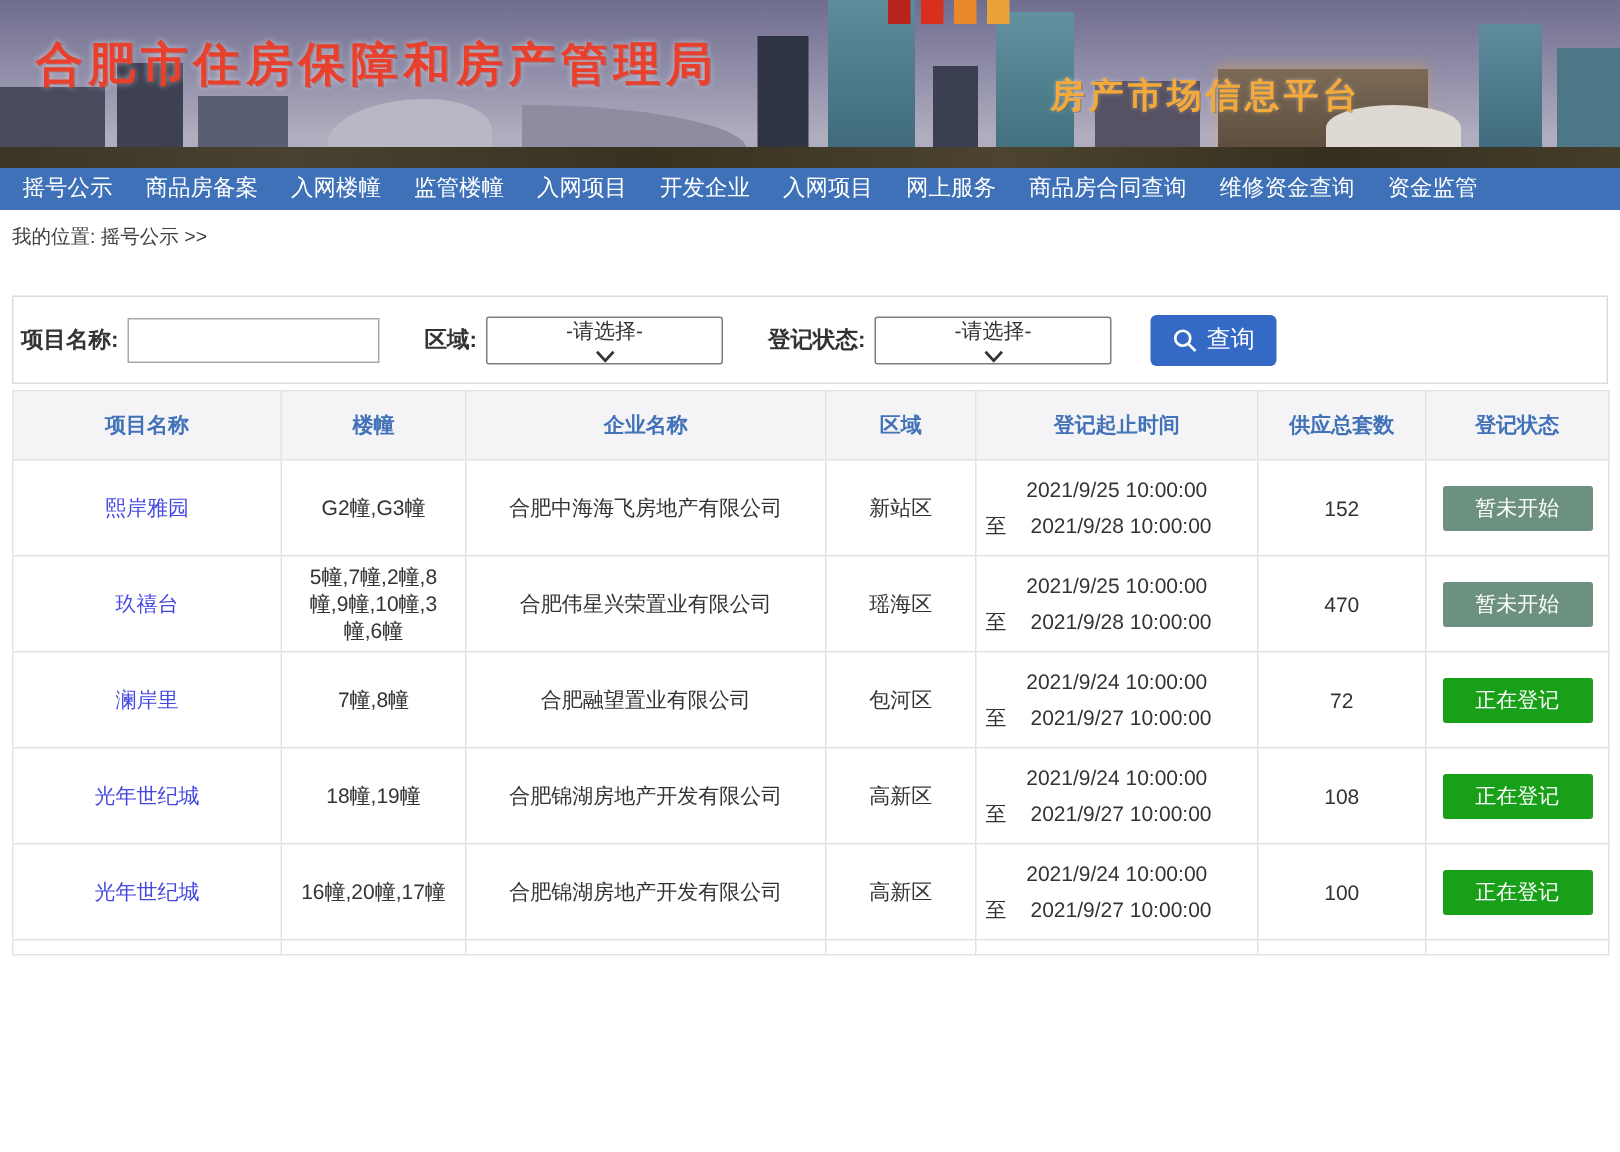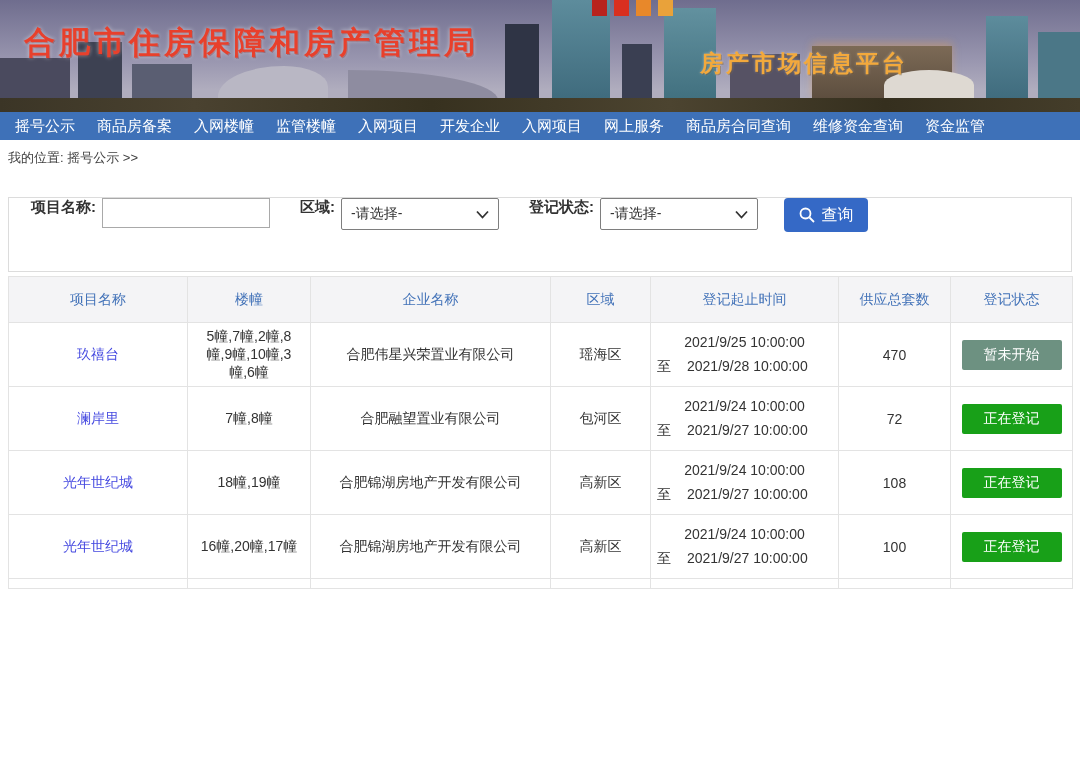--- a/index.html
+++ b/index.html
@@ -44,46 +44,46 @@
   .nav{
     height:28px;background:var(--nav-background);display:flex;align-items:center;padding-left:4px;
   }
   .nav-item{
     color:#fff;font-size:15px;padding:0 11px;line-height:28px;cursor:pointer;white-space:nowrap;
   }
   
   .breadcrumb{height:29px;padding:9px 0 0 8px;font-size:13px;color:#404040;}
   
   .filter-box{
-    margin:28px 8px 0;width:1064px;height:75px;border:1px solid #dcdcdc;
-    display:flex;align-items:flex-start;padding-left:22px;
+    margin:28px 8px 0;width:1064px;height:59px;border:1px solid #dcdcdc;
+    display:flex;align-items:center;padding-left:5px;
   }
   .filter-label{font-size:15px;font-weight:bold;color:#333;white-space:nowrap;}
   .filter-input{
     width:168px;height:30px;border:1px solid #a9a9a9;margin-left:6px;font-size:14px;padding:0 6px;outline:none;
   }
   .sel{
     width:158px;height:32px;border:1px solid #7e7e7e;border-radius:2px;background:#fff;
     display:flex;align-items:center;justify-content:space-between;padding:0 9px;margin-left:6px;
-    font-size:14px;color:#333;cursor:pointer;
+    font-size:14px;color:#333;cursor:pointer;flex-direction:column;
   }
   .chev{flex:0 0 auto;}
   .gap-a{margin-left:30px;}
   .search-btn{
     margin-left:26px;width:84px;height:34px;border:none;border-radius:4px;
     background:var(--search-button-bg);color:#fff;font-size:16px;cursor:pointer;
     display:flex;align-items:center;justify-content:center;gap:7px;
     font-family:"Liberation Sans","DejaVu Sans",sans-serif;
   }
   
   table.reg{
     width:1064px;margin:4px 8px 0;border-collapse:collapse;table-layout:fixed;
   }
   table.reg th{
-    height:46px;background:#f4f4f6;color:var(--header-text);font-size:14px;font-weight:normal;
+    height:46px;background:#f4f4f6;color:var(--header-text);font-size:14px;font-weight:bold;
     border:1px solid #e3e3e3;text-align:center;
   }
   table.reg td{
     height:64px;border:1px solid #e3e3e3;font-size:14px;color:#333;text-align:center;
     padding:4px 6px;overflow:hidden;
   }
   col.c1{width:179px;}col.c2{width:123px;}col.c3{width:240px;}col.c4{width:100px;}
   col.c5{width:188px;}col.c6{width:112px;}col.c7{width:122px;}
   td.col-project{text-align:left;padding-left:14px;}
   .project-link{color:var(--link-blue);cursor:pointer;}
@@ -189,20 +189,37 @@
       <th>楼幢</th>
       <th>企业名称</th>
       <th>区域</th>
       <th>登记起止时间</th>
       <th>供应总套数</th>
       <th>登记状态</th>
     </tr>
   </thead>
   <tbody>
     <tr>
+      <td class="col-project"><span class="project-link">熙岸雅园</span></td>
+      <td class="col-buildings">G2幢,G3幢</td>
+      <td class="col-company">合肥中海海飞房地产有限公司</td>
+      <td>新站区</td>
+      <td class="col-datetime">
+        <div>2021/9/25 10:00:00</div>
+        <div class="date-line2">
+            <span class="to-label">至</span>
+            <span>2021/9/28 10:00:00</span>
+          </div>
+      </td>
+      <td>152</td>
+      <td>
+        <button class="status-btn" data-status="pending">暂未开始</button>
+      </td>
+    </tr>
+    <tr>
       <td class="col-project"><span class="project-link">玖禧台</span></td>
       <td class="col-buildings">5幢,7幢,2幢,8幢,9幢,10幢,3幢,6幢</td>
       <td class="col-company">合肥伟星兴荣置业有限公司</td>
       <td>瑶海区</td>
       <td class="col-datetime">
         <div>2021/9/25 10:00:00</div>
         <div class="date-line2">
             <span class="to-label">至</span>
             <span>2021/9/28 10:00:00</span>
           </div>

